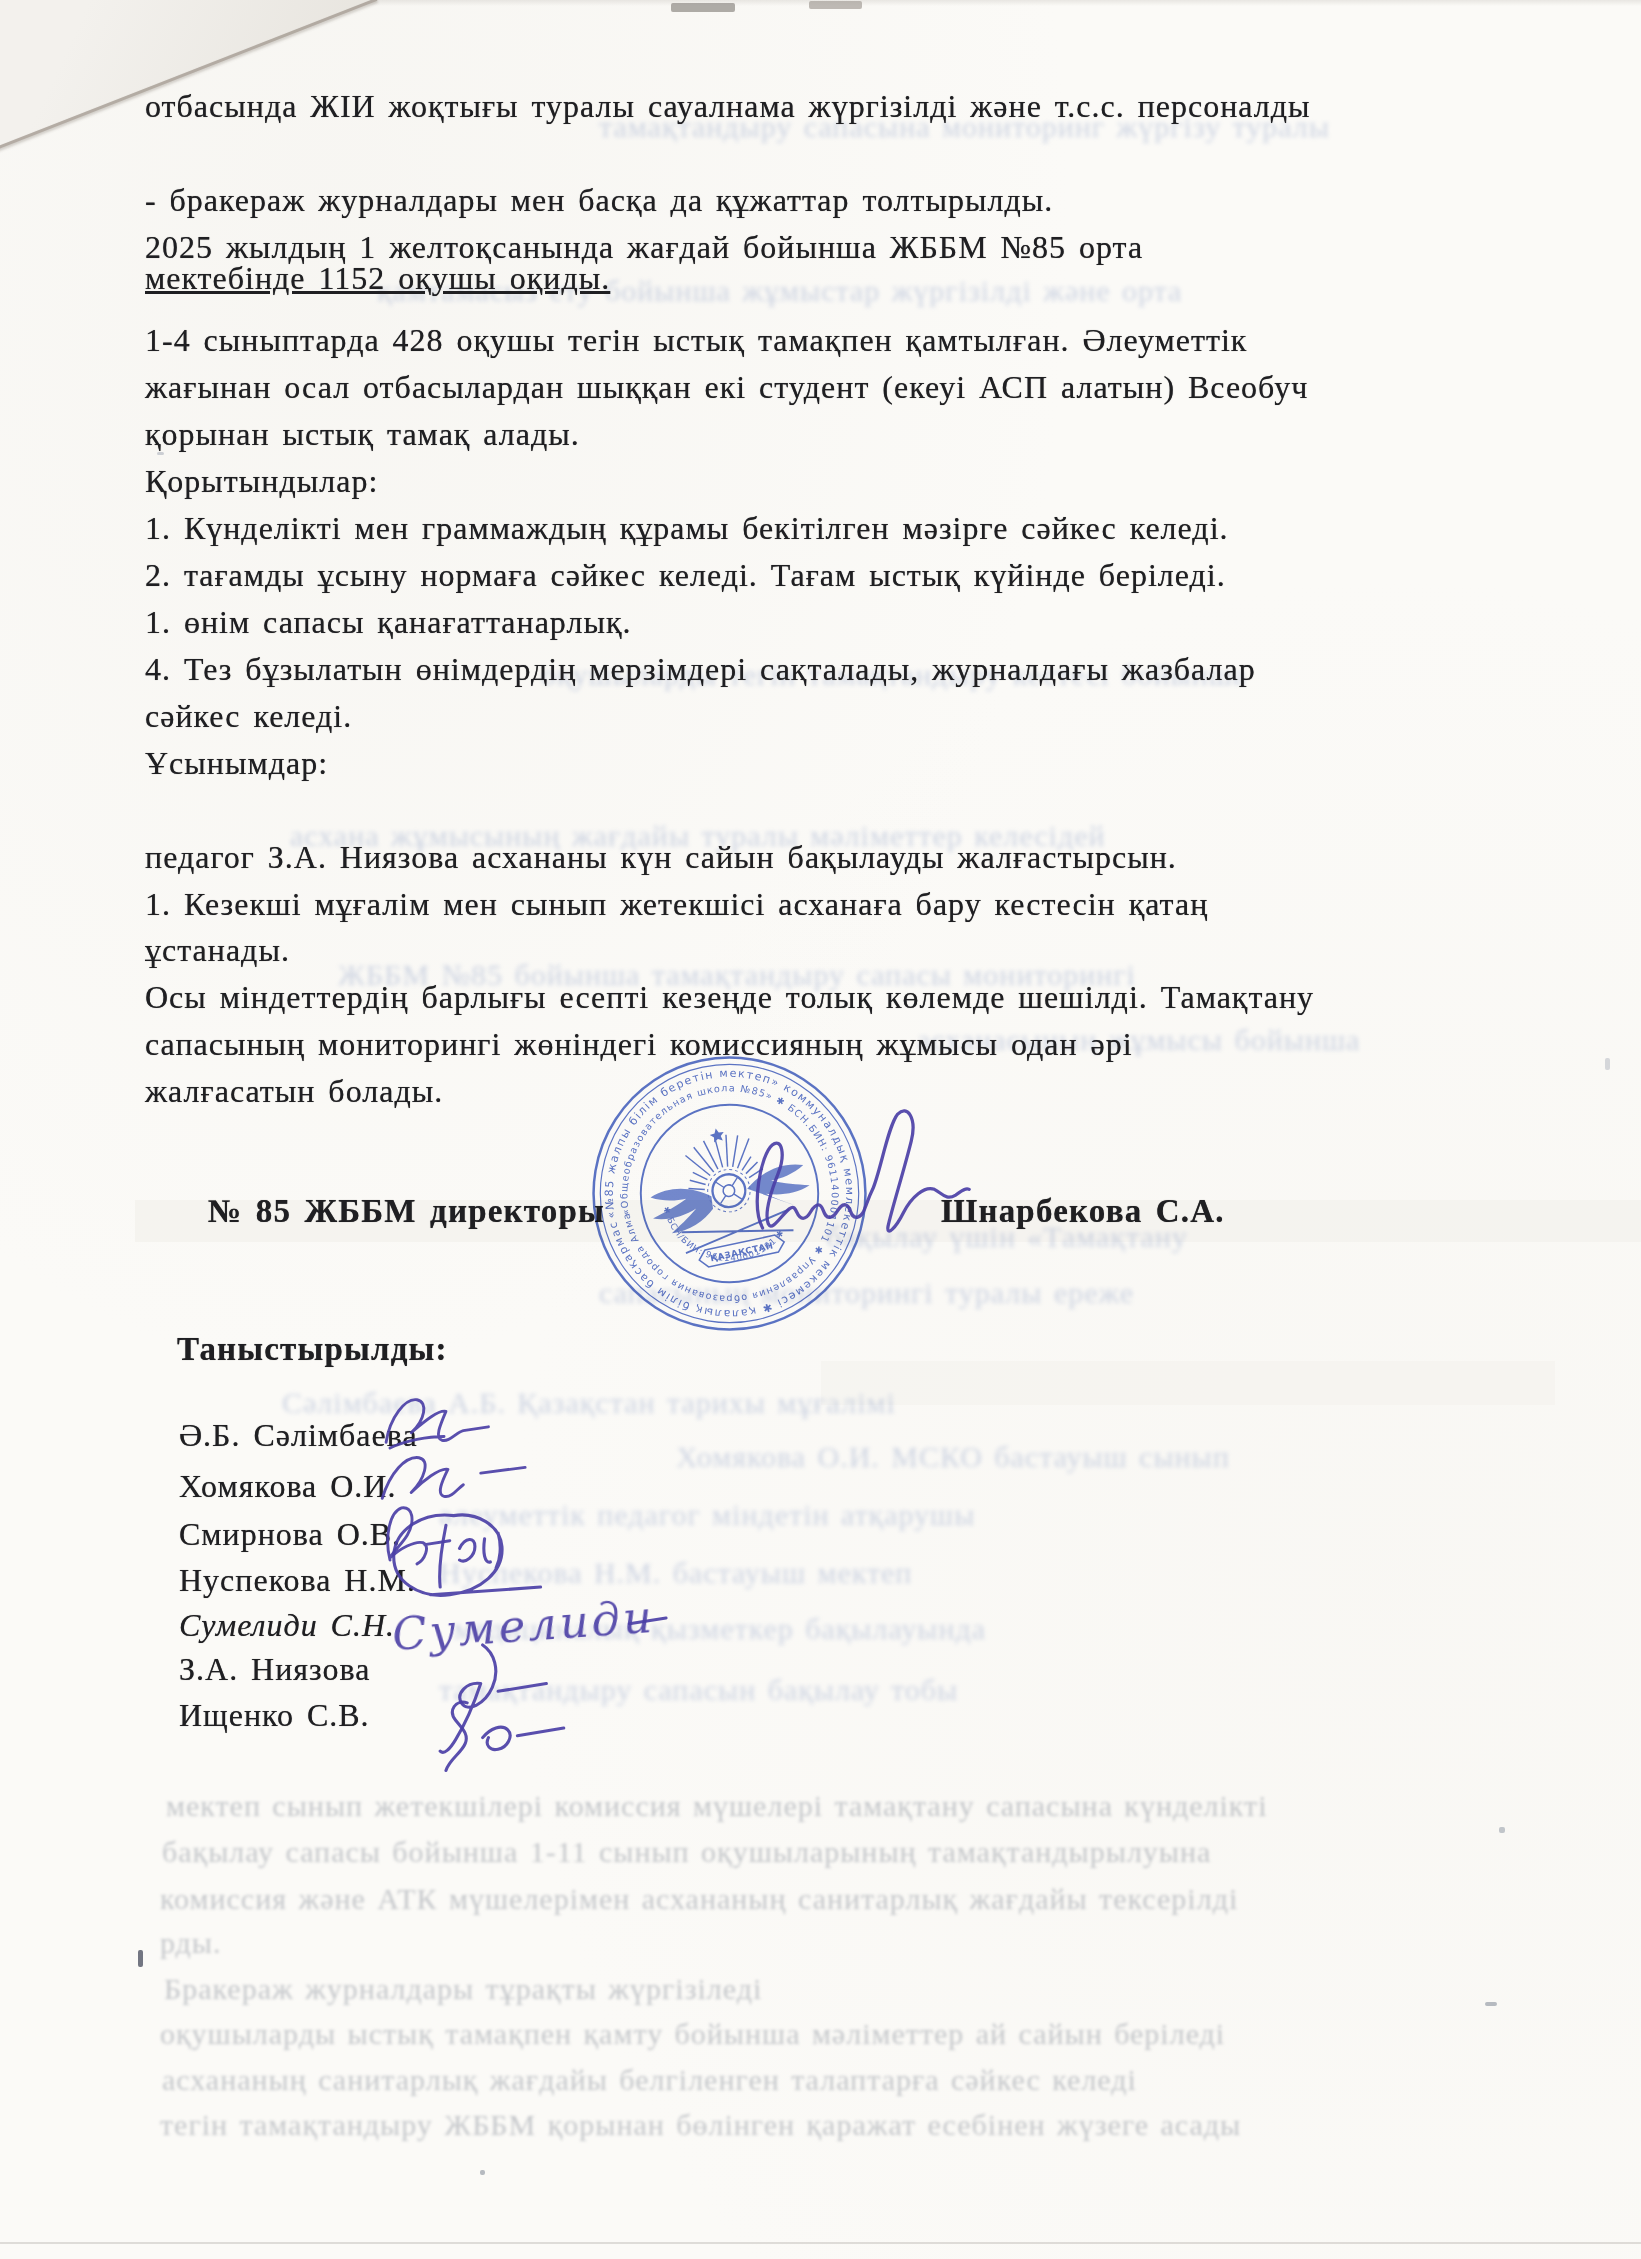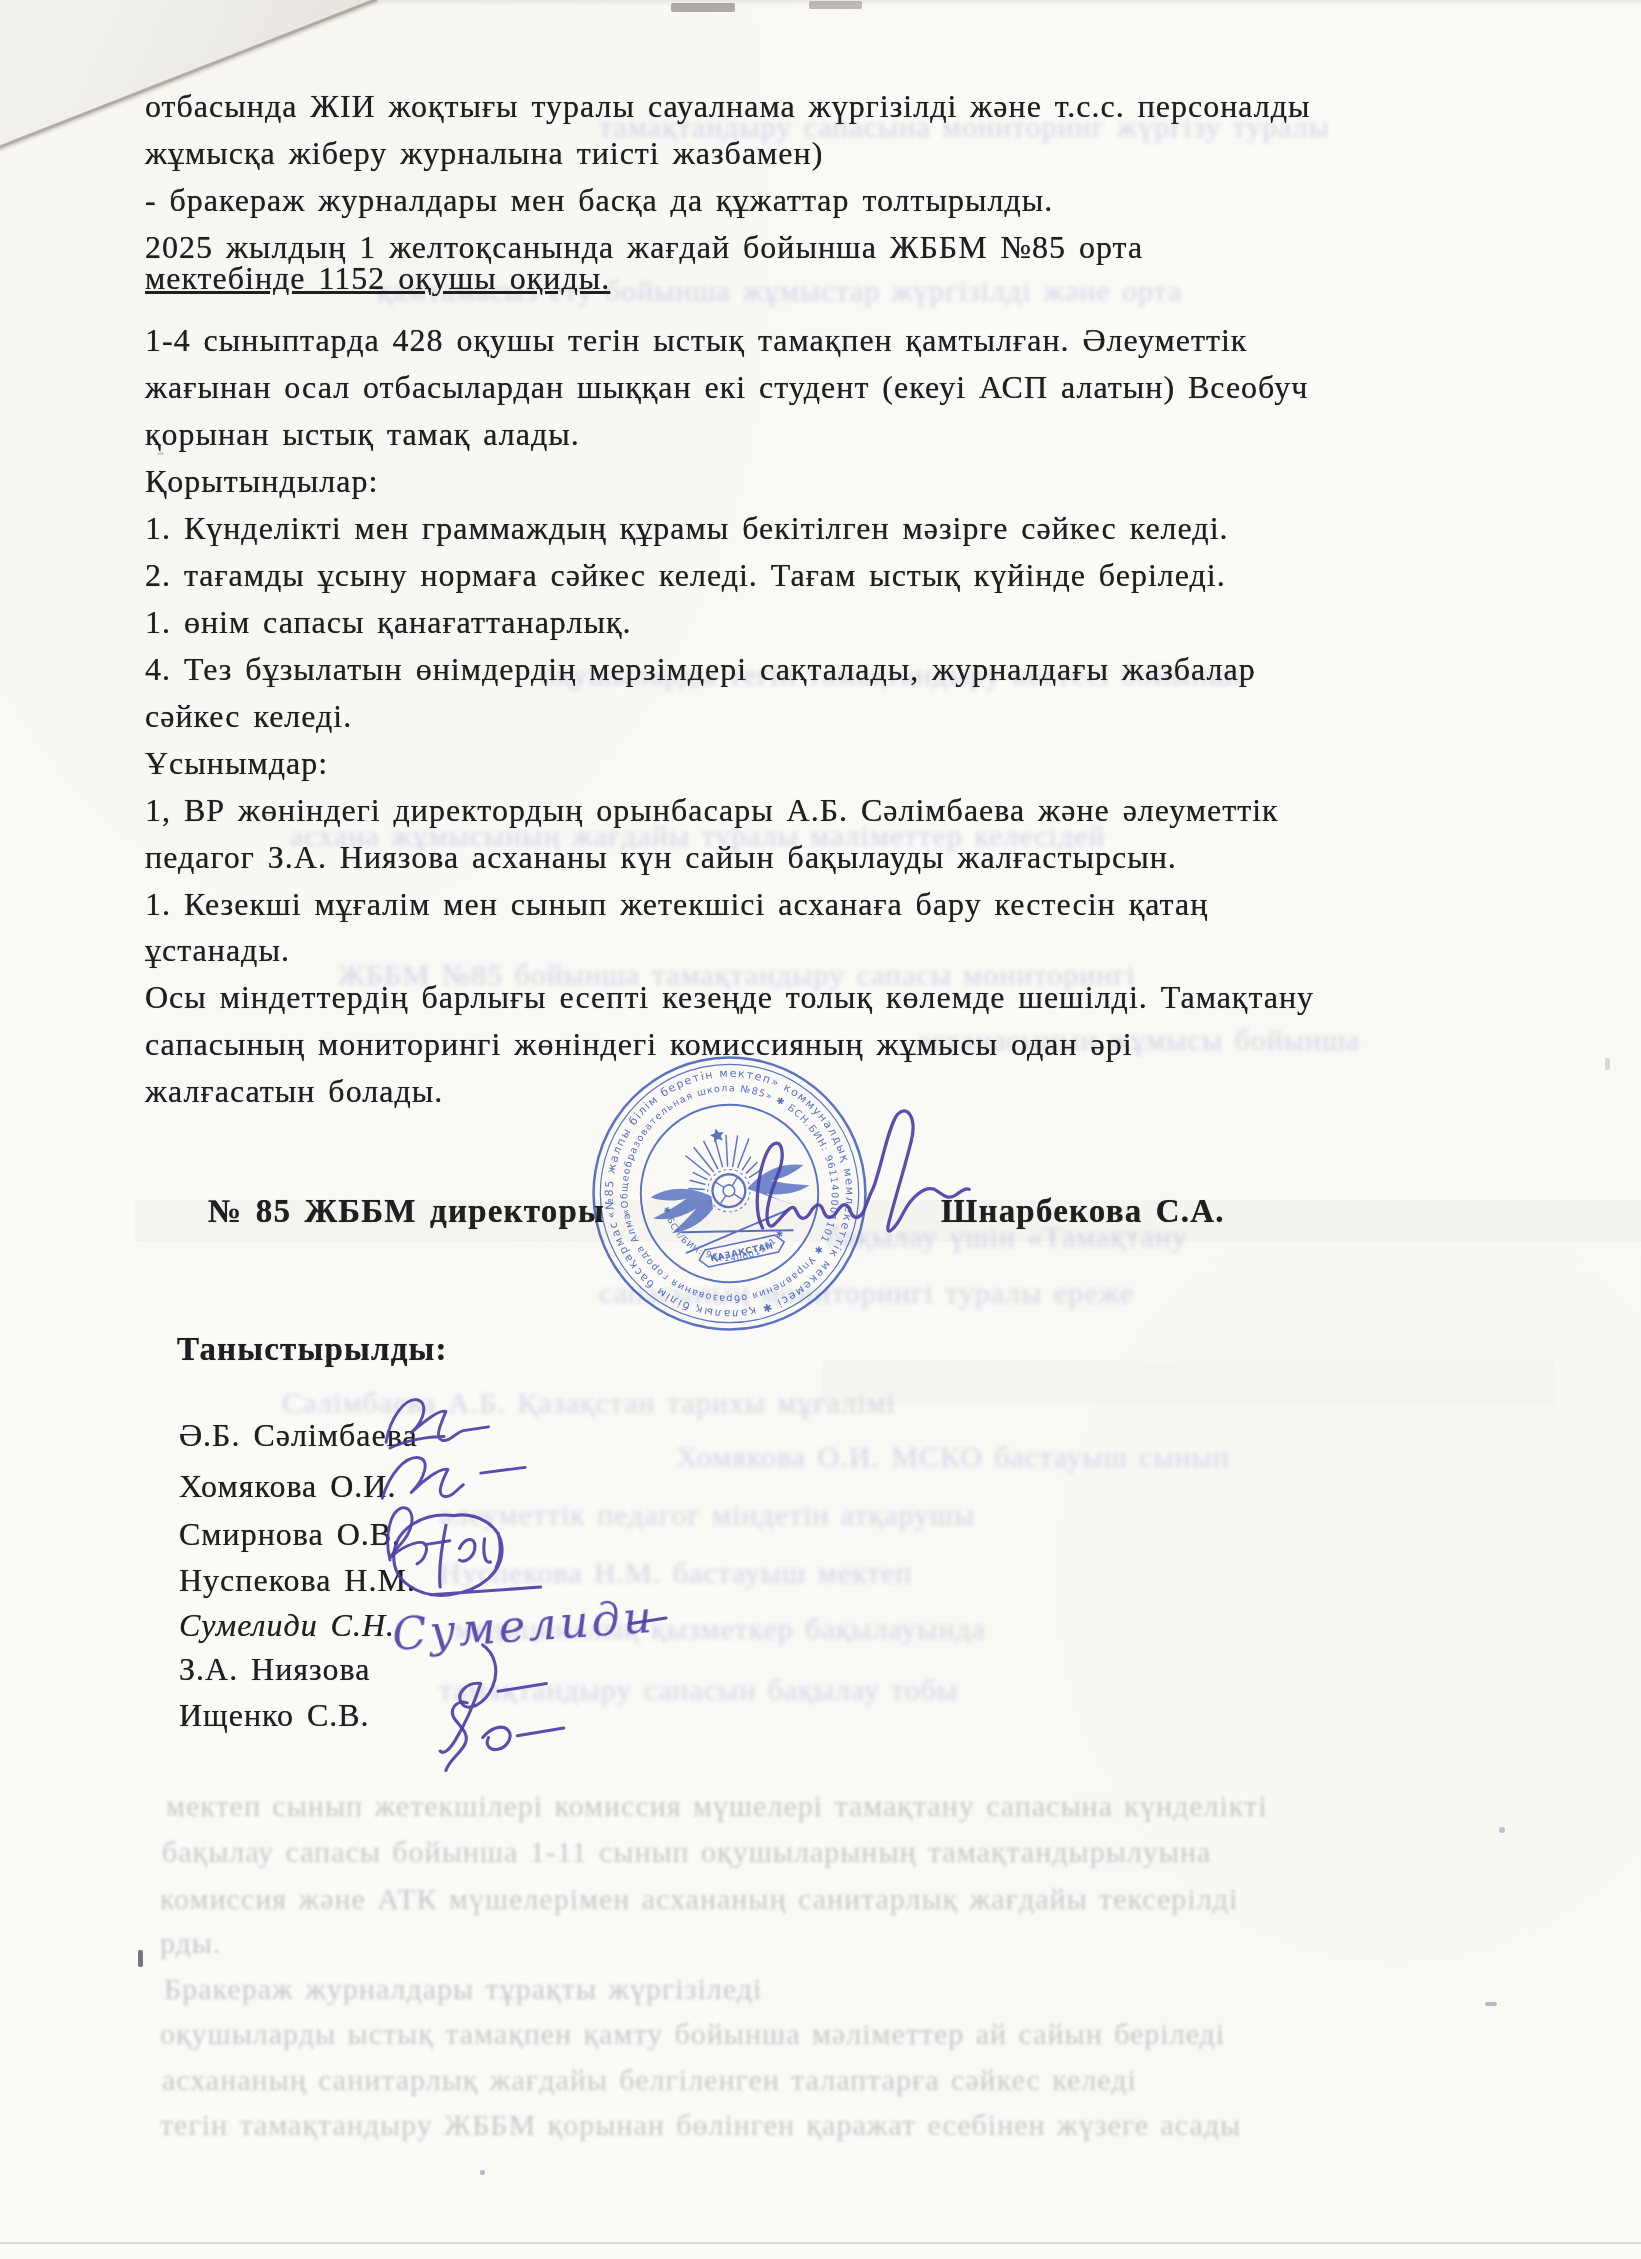--- a/index.html
+++ b/index.html
@@ -77,35 +77,33 @@
       <div class="ghost gray" style="left: 160px; top: 1884px;">комиссия және АТК мүшелерімен асхананың санитарлық жағдайы тексерілді</div>
       <div class="ghost gray" style="left: 160px; top: 1928px;">рды.</div>
       <div class="ghost gray" style="left: 164px; top: 1974px;">Бракераж журналдары тұрақты жүргізіледі</div>
       <div class="ghost gray" style="left: 160px; top: 2019px;">оқушыларды ыстық тамақпен қамту бойынша мәліметтер ай сайын беріледі</div>
       <div class="ghost gray" style="left: 162px; top: 2065px;">асхананың санитарлық жағдайы белгіленген талаптарға сәйкес келеді</div>
       <div class="ghost gray" style="left: 160px; top: 2110px;">тегін тамақтандыру ЖББМ қорынан бөлінген қаражат есебінен жүзеге асады</div>
     </div>
 
   <div id="lines" class="text-layer">
       <div class="bline" style="top: 90px;">отбасында ЖІИ жоқтығы туралы сауалнама жүргізілді және т.с.с. персоналды</div>
-      <div class="bline" style="top: 137px;">жұмысқа жіберу журналына тиісті жазбамен)</div>
       <div class="bline" style="top: 184px;">- бракераж журналдары мен басқа да құжаттар толтырылды.</div>
       <div class="bline" style="top: 231px;">2025 жылдың 1 желтоқсанында жағдай бойынша ЖББМ №85 орта</div>
       <div class="bline" style="top: 262px; text-decoration: underline;">мектебінде 1152 оқушы оқиды.</div>
       <div class="bline" style="top: 324px;">1-4 сыныптарда 428 оқушы тегін ыстық тамақпен қамтылған. Әлеуметтік</div>
       <div class="bline" style="top: 371px;">жағынан осал отбасылардан шыққан екі студент (екеуі АСП алатын) Всеобуч</div>
       <div class="bline" style="top: 418px; text-align: center;">қорынан ыстық тамақ алады.</div>
       <div class="bline" style="top: 465px;">Қорытындылар:</div>
       <div class="bline" style="top: 512px;">1. Күнделікті мен граммаждың құрамы бекітілген мәзірге сәйкес келеді.</div>
       <div class="bline" style="top: 559px;">2. тағамды ұсыну нормаға сәйкес келеді. Тағам ыстық күйінде беріледі.</div>
       <div class="bline" style="top: 606px;">1. өнім сапасы қанағаттанарлық.</div>
       <div class="bline" style="top: 653px;">4. Тез бұзылатын өнімдердің мерзімдері сақталады, журналдағы жазбалар</div>
       <div class="bline" style="top: 700px;">сәйкес келеді.</div>
       <div class="bline" style="top: 747px;">Ұсынымдар:</div>
-      <div class="bline" style="top: 794px;">1, ВР жөніндегі директордың орынбасары А.Б. Сәлімбаева және әлеуметтік</div>
       <div class="bline" style="top: 841px;">педагог З.А. Ниязова асхананы күн сайын бақылауды жалғастырсын.</div>
       <div class="bline" style="top: 888px;">1. Кезекші мұғалім мен сынып жетекшісі асханаға бару кестесін қатаң</div>
       <div class="bline" style="top: 934px;">ұстанады.</div>
       <div class="bline" style="top: 981px;">Осы міндеттердің барлығы есепті кезеңде толық көлемде шешілді. Тамақтану</div>
       <div class="bline" style="top: 1028px;">сапасының мониторингі жөніндегі комиссияның жұмысы одан әрі</div>
       <div class="bline" style="top: 1075px;">жалғасатын болады.</div>
     </div>
 
   <div class="text-layer">
     <div class="bline bold heading" style="top:1195px;left:208px;">№ 85 ЖББМ директоры</div>

